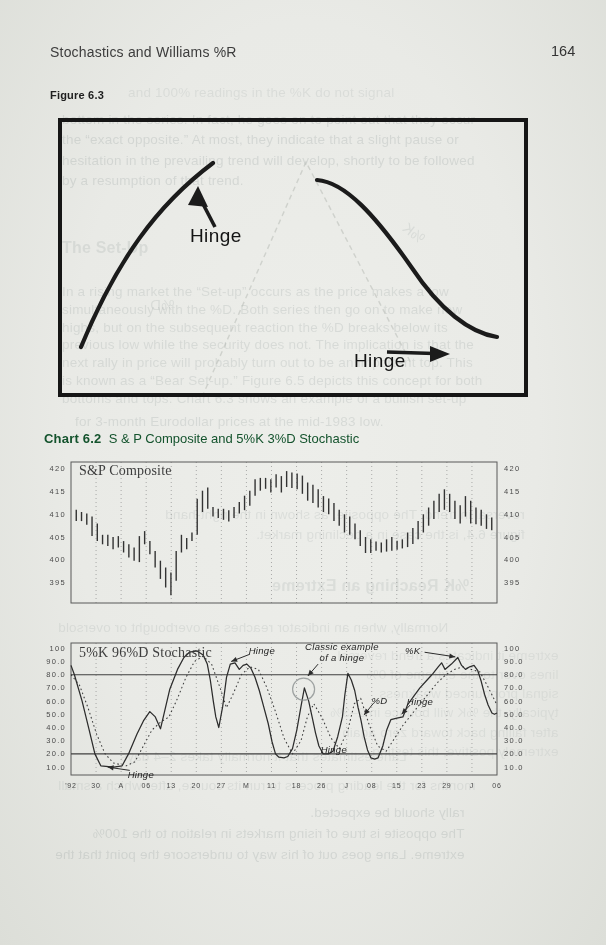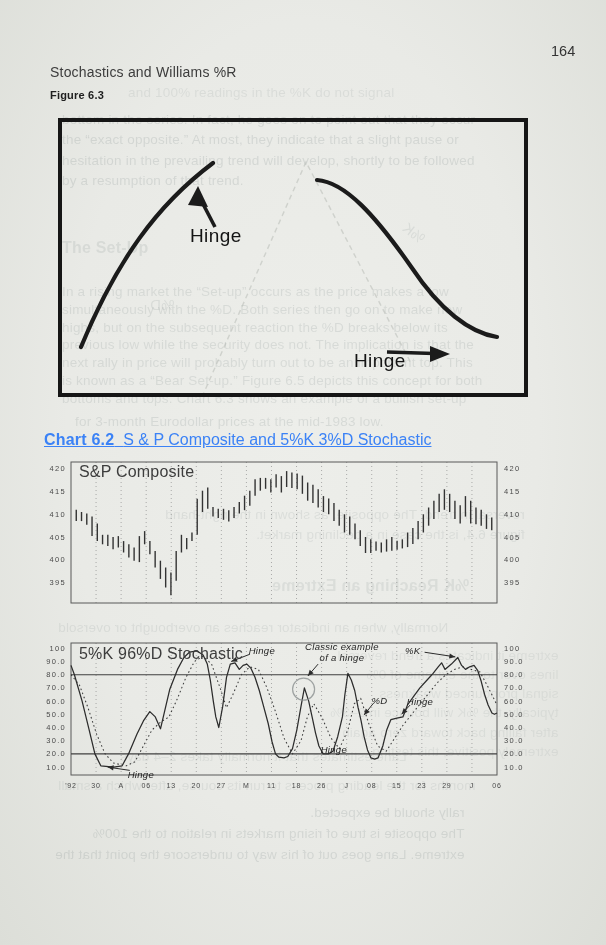--- a/index.html
+++ b/index.html
@@ -2,28 +2,28 @@
 <html><head>
 <meta charset="utf-8">
 <style>
   html,body{margin:0;padding:0;}
   body{
     width:606px;height:945px;position:relative;overflow:hidden;
     font-family:"Liberation Sans",sans-serif;
     background:radial-gradient(ellipse at 50% 45%, #edeeea 0%, #e9eae6 55%, #dcded8 100%);
   }
   .abs{position:absolute;}
-  .header-left{left:50px;top:44px;font-size:14px;color:#3c3c3c;letter-spacing:.2px;margin-top:20px;}
+  .header-left{left:50px;top:44px;font-size:14px;color:#3c3c3c;letter-spacing:.2px;}
   .page-num{left:551px;top:43px;font-size:14.5px;color:#333;font-weight:500;}
   .fig-label{left:50px;top:89px;font-size:11px;font-weight:bold;color:#202020;letter-spacing:.2px;}
   .figure-box{left:58px;top:118px;width:462px;height:271px;border:4px solid #161616;}
   .hinge-lab{position:absolute;font-size:19px;color:#141414;letter-spacing:.4px;}
-  .chart-caption{left:44px;top:431px;font-size:16px;color:#3b82f6;text-decoration:underline;}
+  .chart-caption{left:44px;top:431px;font-size:13px;color:#14532d;}
   .chart-caption b{font-weight:bold;letter-spacing:.2px;}
-  .plot-title{position:absolute;font-size:16px;color:#3d3d3d;letter-spacing:.2px;}
+  .plot-title{position:absolute;font-size:14px;color:#3d3d3d;letter-spacing:.2px;font-family:Liberation Serif, serif;}
   .chart-wrap{position:absolute;}
   svg{display:block;}
   .grid{stroke:#8d8d8d;stroke-width:.7;stroke-dasharray:1,3;}
   .frame{fill:none;stroke:#585858;stroke-width:1;}
   .bar{stroke:#333;stroke-width:1.4;}
   .tick{font-size:7.5px;fill:#4a4a4a;letter-spacing:1.3px;}
   .xtick{font-size:7px;fill:#4a4a4a;letter-spacing:.8px;}
   .kline{fill:none;stroke:#2c2c2c;stroke-width:1.25;stroke-linejoin:round;}
   .dline{fill:none;stroke:#3a3a3a;stroke-width:1.05;stroke-dasharray:1.6,2.7;stroke-linejoin:round;}
   .hline{stroke:#3f3f3f;stroke-width:1.1;}

